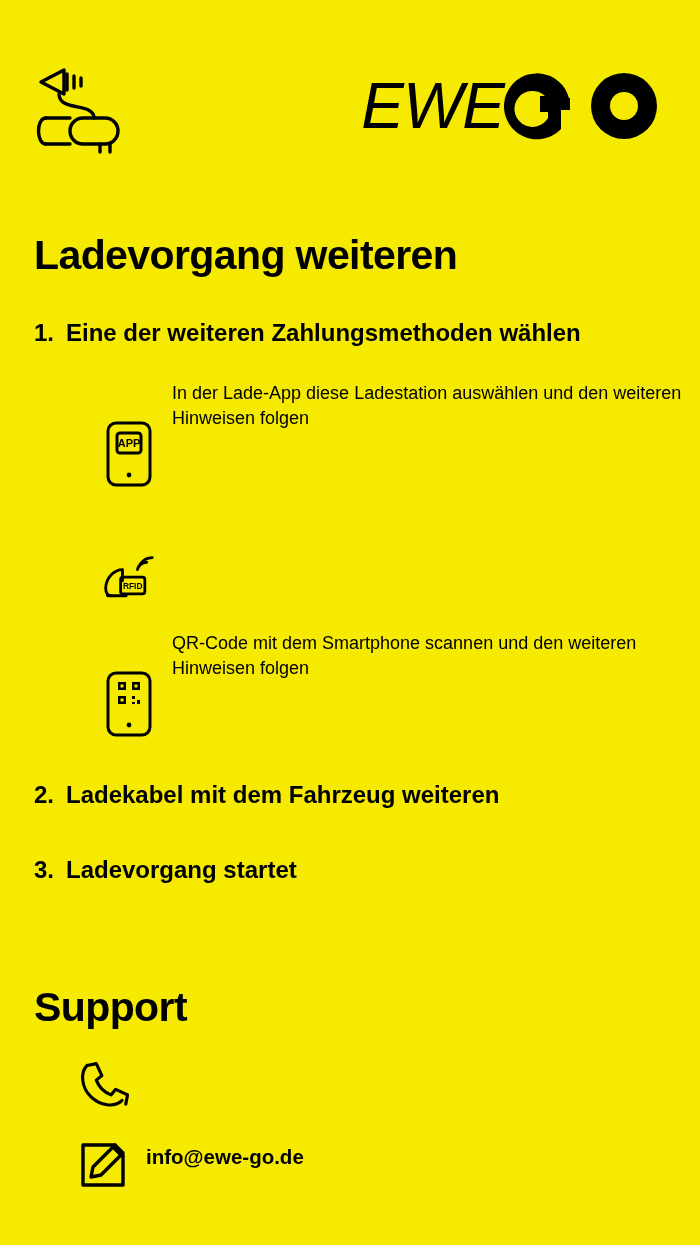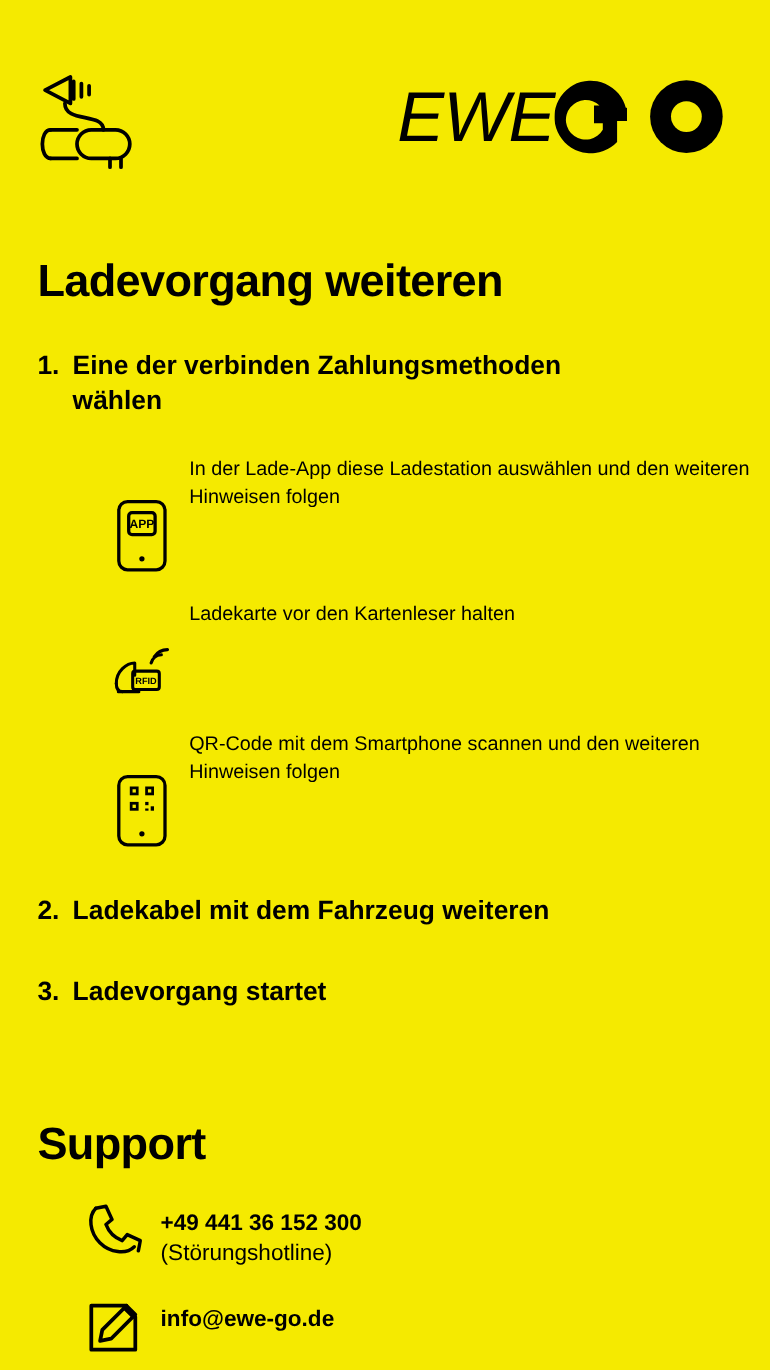--- a/index.html
+++ b/index.html
@@ -173,21 +173,21 @@
     </span>
   </span>
 </div>
 
 <div class="title">Ladevorgang weiteren</div>
 
 <div class="steps">
 
   <div class="step">
     <span class="step-num">1.</span>
-    <span class="step-text">Eine der verbinden Zahlungsmethoden wählen</span>
+    <span class="step-text">Eine der weiteren Zahlungsmethoden wählen</span>
   </div>
 
   <div class="options">
 
     <div class="option">
       <span class="option-icon">
         <svg viewBox="0 0 46 66" width="46" height="66">
           <g fill="none" stroke="#000" stroke-width="3" stroke-linejoin="round">
             <rect x="2" y="2" width="42" height="62" rx="8"></rect>
             <rect x="11" y="12" width="24" height="20" rx="3"></rect>
@@ -209,21 +209,20 @@
             <path d="M4 36 C4 41, 6 44, 10 44"></path>
 
             <rect x="20" y="24" width="26" height="18" rx="2.5"></rect>
 
             <path d="M38 16 a11 11 0 0 1 10 -8"></path>
             <path d="M41 10 a16 16 0 0 1 13 -7"></path>
           </g>
           <text x="33" y="37" font-family="Liberation Sans, sans-serif" font-size="9" font-weight="bold" text-anchor="middle" fill="#000">RFID</text>
         </svg>
       </span>
-      <span class="option-text">Ladekarte vor den Kartenleser halten</span>
     </div>
 
     <div class="option">
       <span class="option-icon">
         <svg viewBox="0 0 46 66" width="46" height="66">
           <g fill="none" stroke="#000" stroke-width="3" stroke-linejoin="round">
             <rect x="2" y="2" width="42" height="62" rx="8"></rect>
             <circle cx="23" cy="54" r="2.4" fill="#000" stroke="none"></circle>
           </g>
           <g fill="#000">
@@ -261,24 +260,20 @@
 <div class="contacts">
 
   <div class="contact">
     <span class="contact-icon">
       <svg viewBox="0 0 52 52" width="52" height="52">
         <g fill="none" stroke="#000" stroke-width="3.4" stroke-linecap="round" stroke-linejoin="round">
           <path d="M10 6 L20 4 L26 17 L20 22 C23 30, 28 35, 36 38 L41 32 L54 38 L52 48" transform="scale(0.92) translate(1,1)"></path>
           <path d="M10 6 C2 14, 4 30, 14 40 C24 50, 40 52, 48 44" transform="scale(0.92) translate(1,1)"></path>
         </g>
       </svg>
-    </span>
-    <span class="contact-text">
-      <span class="bold">+49 441 36 152 300</span><br>
-      <span>(Störungshotline)</span>
     </span>
   </div>
 
   <div class="contact">
     <span class="contact-icon">
       <svg viewBox="0 0 56 56" width="56" height="56">
         <g fill="none" stroke="#000" stroke-width="3.4" stroke-linecap="round" stroke-linejoin="round">
           <path d="M40 8 L8 8 L8 48 L48 48 L48 18"></path>
           <path d="M26 38 L16 40 L18 30 L40 8 L48 16 Z"></path>
           <path d="M38 10 L46 18"></path>

